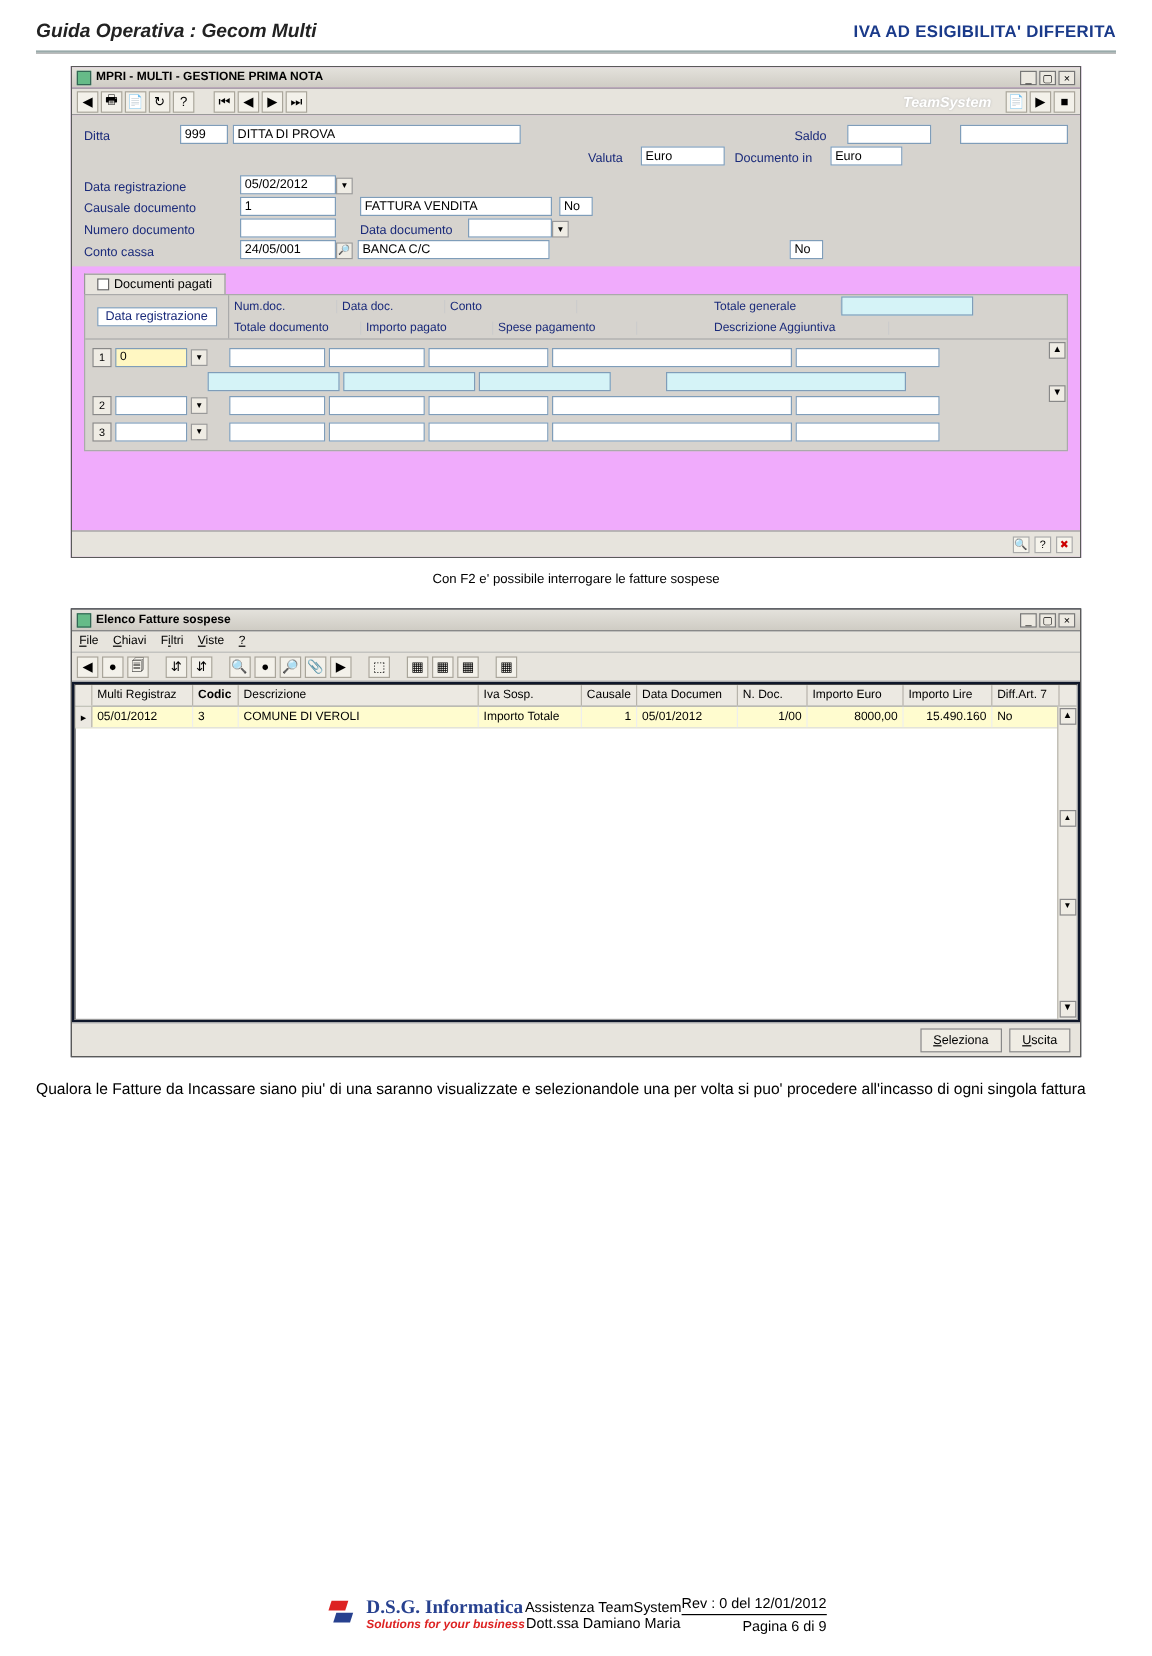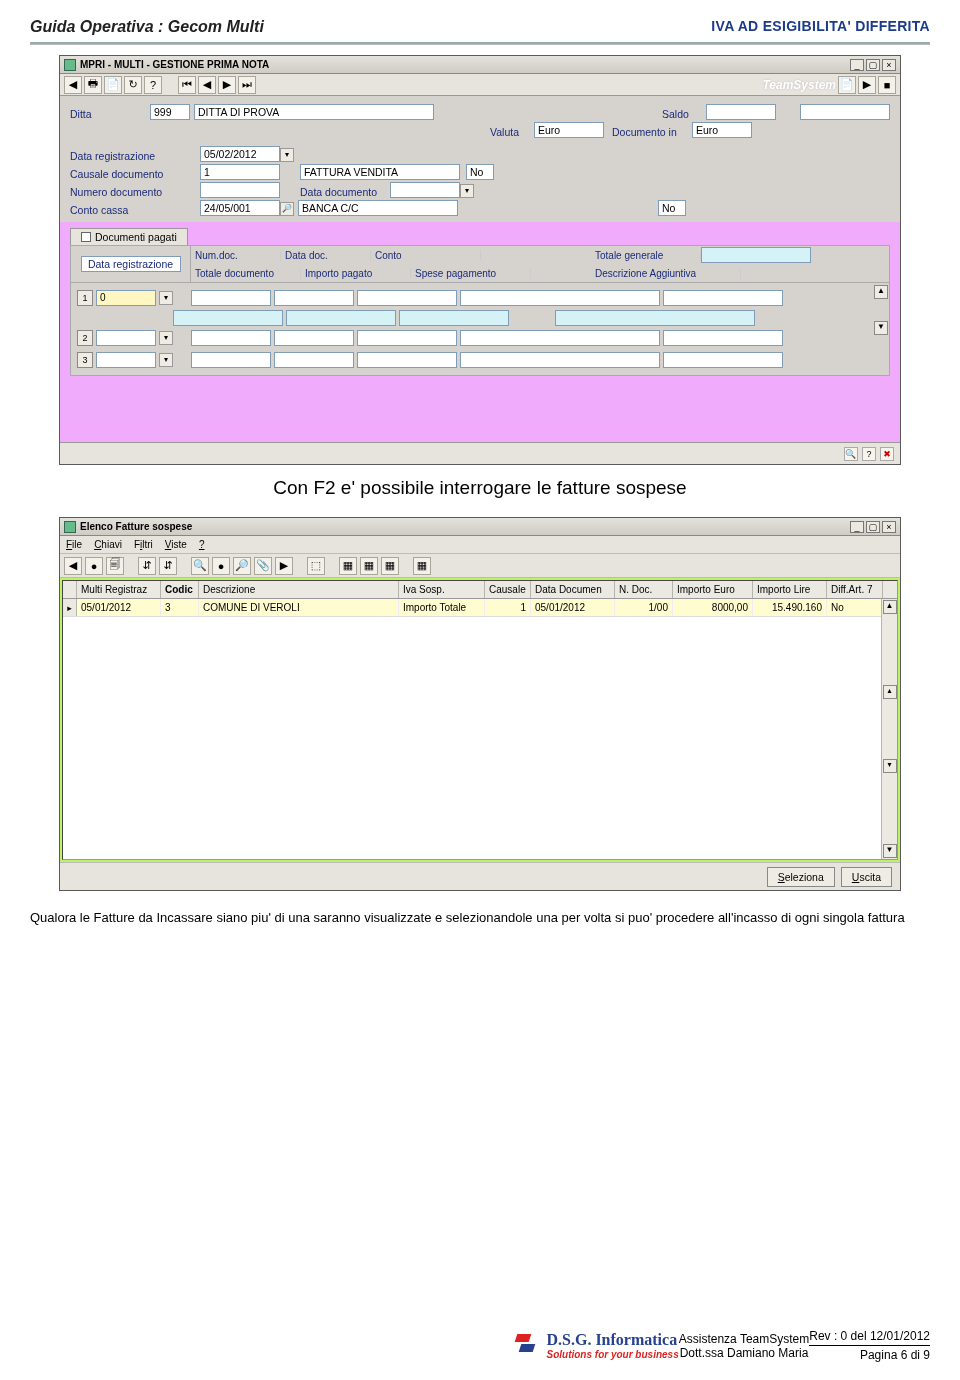--- a/index.html
+++ b/index.html
@@ -2,34 +2,34 @@
 <html><head>
 <meta charset="utf-8">
 <style>
   * { box-sizing: border-box; margin: 0; padding: 0; }
   body { width: 960px; height: 1380px; background: #fff; font-family: Verdana, Arial, sans-serif; font-size: 11px; color: #000; position: relative; }
   .page-header { display: flex; justify-content: space-between; padding: 18px 30px 4px 30px; }
   .page-header .left { font-style: italic; font-weight: bold; font-size: 16px; color: #222; }
   .page-header .right { font-weight: bold; font-size: 14px; color: #1a3a8a; letter-spacing: .3px; }
   .hr-strong { border: none; border-top: 2px solid #9aa; margin: 2px 30px 0 30px; }
   .hr-thin   { border: none; border-top: 1px solid #bbb; margin: 0 30px 10px 30px; }
-  .caption { text-align: center; font-size: 19px; margin: 12px 0 18px 0; }
+  .caption { text-align: center; font-size: 11px; margin: 12px 0 18px 0; }
   .body-para { font-size: 13px; margin: 18px 30px; line-height: 1.4; text-align: justify; }
 
   
   .win { width: 842px; margin: 6px auto; border: 1px solid #5a5a5a; background: #f0abfc; font-family: "Tahoma","MS Sans Serif",sans-serif; font-size: 10px; color: #000; }
   .titlebar { display: flex; align-items: center; height: 18px; background: linear-gradient(#e4e2dc,#cfccc4); border-bottom: 1px solid #888; padding: 0 4px; }
   .tb-icon { width: 12px; height: 12px; background: #6b8; border: 1px solid #365; margin-right: 4px; }
   .tb-title { flex: 1; font-weight: bold; font-size: 10px; }
   .tb-btns { display: flex; gap: 2px; }
   .tb-btn { width: 14px; height: 12px; border: 1px solid #777; background: #ece9e1; font-size: 9px; line-height: 10px; text-align: center; }
   .toolbar { display: flex; align-items: center; height: 22px; border-bottom: 1px solid #999; background: #e7e4dd; padding: 0 4px; gap: 2px; }
   .tool-btn { width: 18px; height: 18px; border: 1px solid #a9a59a; background: #f3f1ea; display: inline-flex; align-items: center; justify-content: center; font-size: 11px; }
   .tool-sep { width: 12px; }
-  .brand { margin-left: auto; color: #fff; font-weight: bold; font-style: italic; font-size: 12px; text-shadow: 0 0 2px #bbb; }
+  .brand { margin-left: auto; margin-right: 10px; color: #fff; font-weight: bold; font-style: italic; font-size: 12px; text-shadow: 0 0 2px #bbb; }
   .panel { background: #d6d3ce; padding: 6px 10px; }
   .field-row { display: flex; align-items: flex-end; height: 18px; }
   .lbl { color: #1a2a7a; font-size: 10.5px; }
   .inp { height: 16px; border: 1px solid #7f9db9; background: #fff; padding: 0 3px; font-size: 10.5px; display: inline-flex; align-items: center; }
   .inp.ro { color: #000; }
   .mini-btn { width: 14px; height: 14px; border: 1px solid #999; background: #efece4; font-size: 8px; text-align: center; line-height: 12px; }
   .tabstrip { display: flex; padding: 6px 10px 0 10px; }
   .tab { border: 1px solid #999; border-bottom: none; background: #e7e4dd; padding: 2px 10px; font-size: 10.5px; display: flex; gap: 4px; align-items: center; }
   .check { width: 10px; height: 10px; border: 1px solid #666; background: #fff; }
   .subpanel { margin: 0 10px 6px 10px; border: 1px solid #aaa; background: #d6d3ce; }
@@ -43,39 +43,39 @@
   .rn-btn { width: 16px; height: 16px; border: 1px solid #888; background: #efece4; font-size: 9px; text-align: center; line-height: 14px; }
   .cell { height: 16px; border: 1px solid #7f9db9; background: #fff; }
   .cell.high1 { background: #fff7c2; }
   .cell.high2 { background: #d5f3f7; }
   .side-scroll { width: 16px; display: flex; flex-direction: column; gap: 22px; align-items: center; padding-top: 2px; }
   .scroll-btn { width: 14px; height: 14px; border: 1px solid #888; background: #efece4; font-size: 8px; text-align: center; }
   .statusbar { display: flex; height: 22px; border-top: 1px solid #999; align-items: center; justify-content: flex-end; padding: 0 6px; gap: 4px; background: #e7e4dd; }
   .status-ico { width: 14px; height: 14px; border: 1px solid #aaa; background: #f6f4ec; display: inline-flex; align-items: center; justify-content: center; font-size: 9px; }
 
   
-  .win2 { width: 842px; margin: 0 auto; border: 1px solid #5a5a5a; background: #bef264; font-family: "Tahoma","MS Sans Serif",sans-serif; font-size: 10px; }
+  .win2 { width: 842px; margin: 0 auto; border: 1px solid #5a5a5a; background: #0f172a; font-family: "Tahoma","MS Sans Serif",sans-serif; font-size: 10px; }
   .menubar { height: 18px; background: #e7e4dd; display: flex; align-items: center; gap: 12px; padding: 0 6px; border-bottom: 1px solid #bbb; }
   .menubar span u { text-decoration: underline; }
   .toolbar2 { height: 24px; background: #e7e4dd; display: flex; align-items: center; gap: 3px; padding: 0 4px; border-bottom: 1px solid #bbb; }
   .tb2-sep { width: 8px; }
   .grid2 { background: #fff; height: 280px; border: 1px inset #999; margin: 2px; position: relative; }
   .g2-head { display: flex; height: 18px; background: #ece9e2; border-bottom: 1px solid #999; }
   .g2-h { border-right: 1px solid #b7b4ab; padding: 0 4px; font-size: 10px; display: flex; align-items: center; }
   .g2-h.bold { font-weight: bold; }
   .g2-row { display: flex; height: 18px; background: #fffccf; border-bottom: 1px solid #ddd; }
   .g2-c { border-right: 1px solid #eee; padding: 0 4px; font-size: 10px; display: flex; align-items: center; }
   .g2-rowmark { width: 14px; background: #ece9e2; border-right: 1px solid #b7b4ab; display: flex; align-items: center; justify-content: center; font-size: 9px; }
   .g2-scroll { position: absolute; right: 0; top: 18px; bottom: 0; width: 16px; background: #ece9e2; border-left: 1px solid #b7b4ab; display: flex; flex-direction: column; }
   .g2-sb { width: 14px; height: 14px; margin: 1px auto; border: 1px solid #888; background: #efece4; font-size: 8px; text-align: center; }
   .g2-footer { height: 28px; background: #e7e4dd; display: flex; justify-content: flex-end; align-items: center; gap: 6px; padding: 0 8px; border-top: 1px solid #bbb; }
   .g2-btn { height: 20px; border: 1px solid #888; background: #efece4; padding: 0 10px; font-size: 10.5px; }
 
   
-  .page-footer { position: absolute; bottom: 18px; left: 30px; right: 30px; display: flex; align-items: center; justify-content: flex-end; }
+  .page-footer { position: absolute; bottom: 18px; left: 30px; right: 30px; display: flex; align-items: center; justify-content: center; }
   .logo-block { display: flex; align-items: center; gap: 6px; }
   .logo-mark { width: 28px; height: 28px; position: relative; }
   .logo-mark .r { position: absolute; transform: skewX(-18deg); }
   .logo-mark .r1 { left:4px; top:2px; width:14px; height:8px; background:#d22; }
   .logo-mark .r2 { left:8px; top:12px; width:14px; height:8px; background:#27418f; }
   .logo-text .t1 { font-weight: bold; font-size: 16px; color: #27418f; font-family: "Times New Roman", serif; }
   .logo-text .t2 { font-style: italic; font-size: 10px; color: #d22; font-weight: bold; }
   .footer-ctr { text-align: center; font-size: 12px; }
   .footer-right { font-size: 12px; text-align: right; }
 </style>

